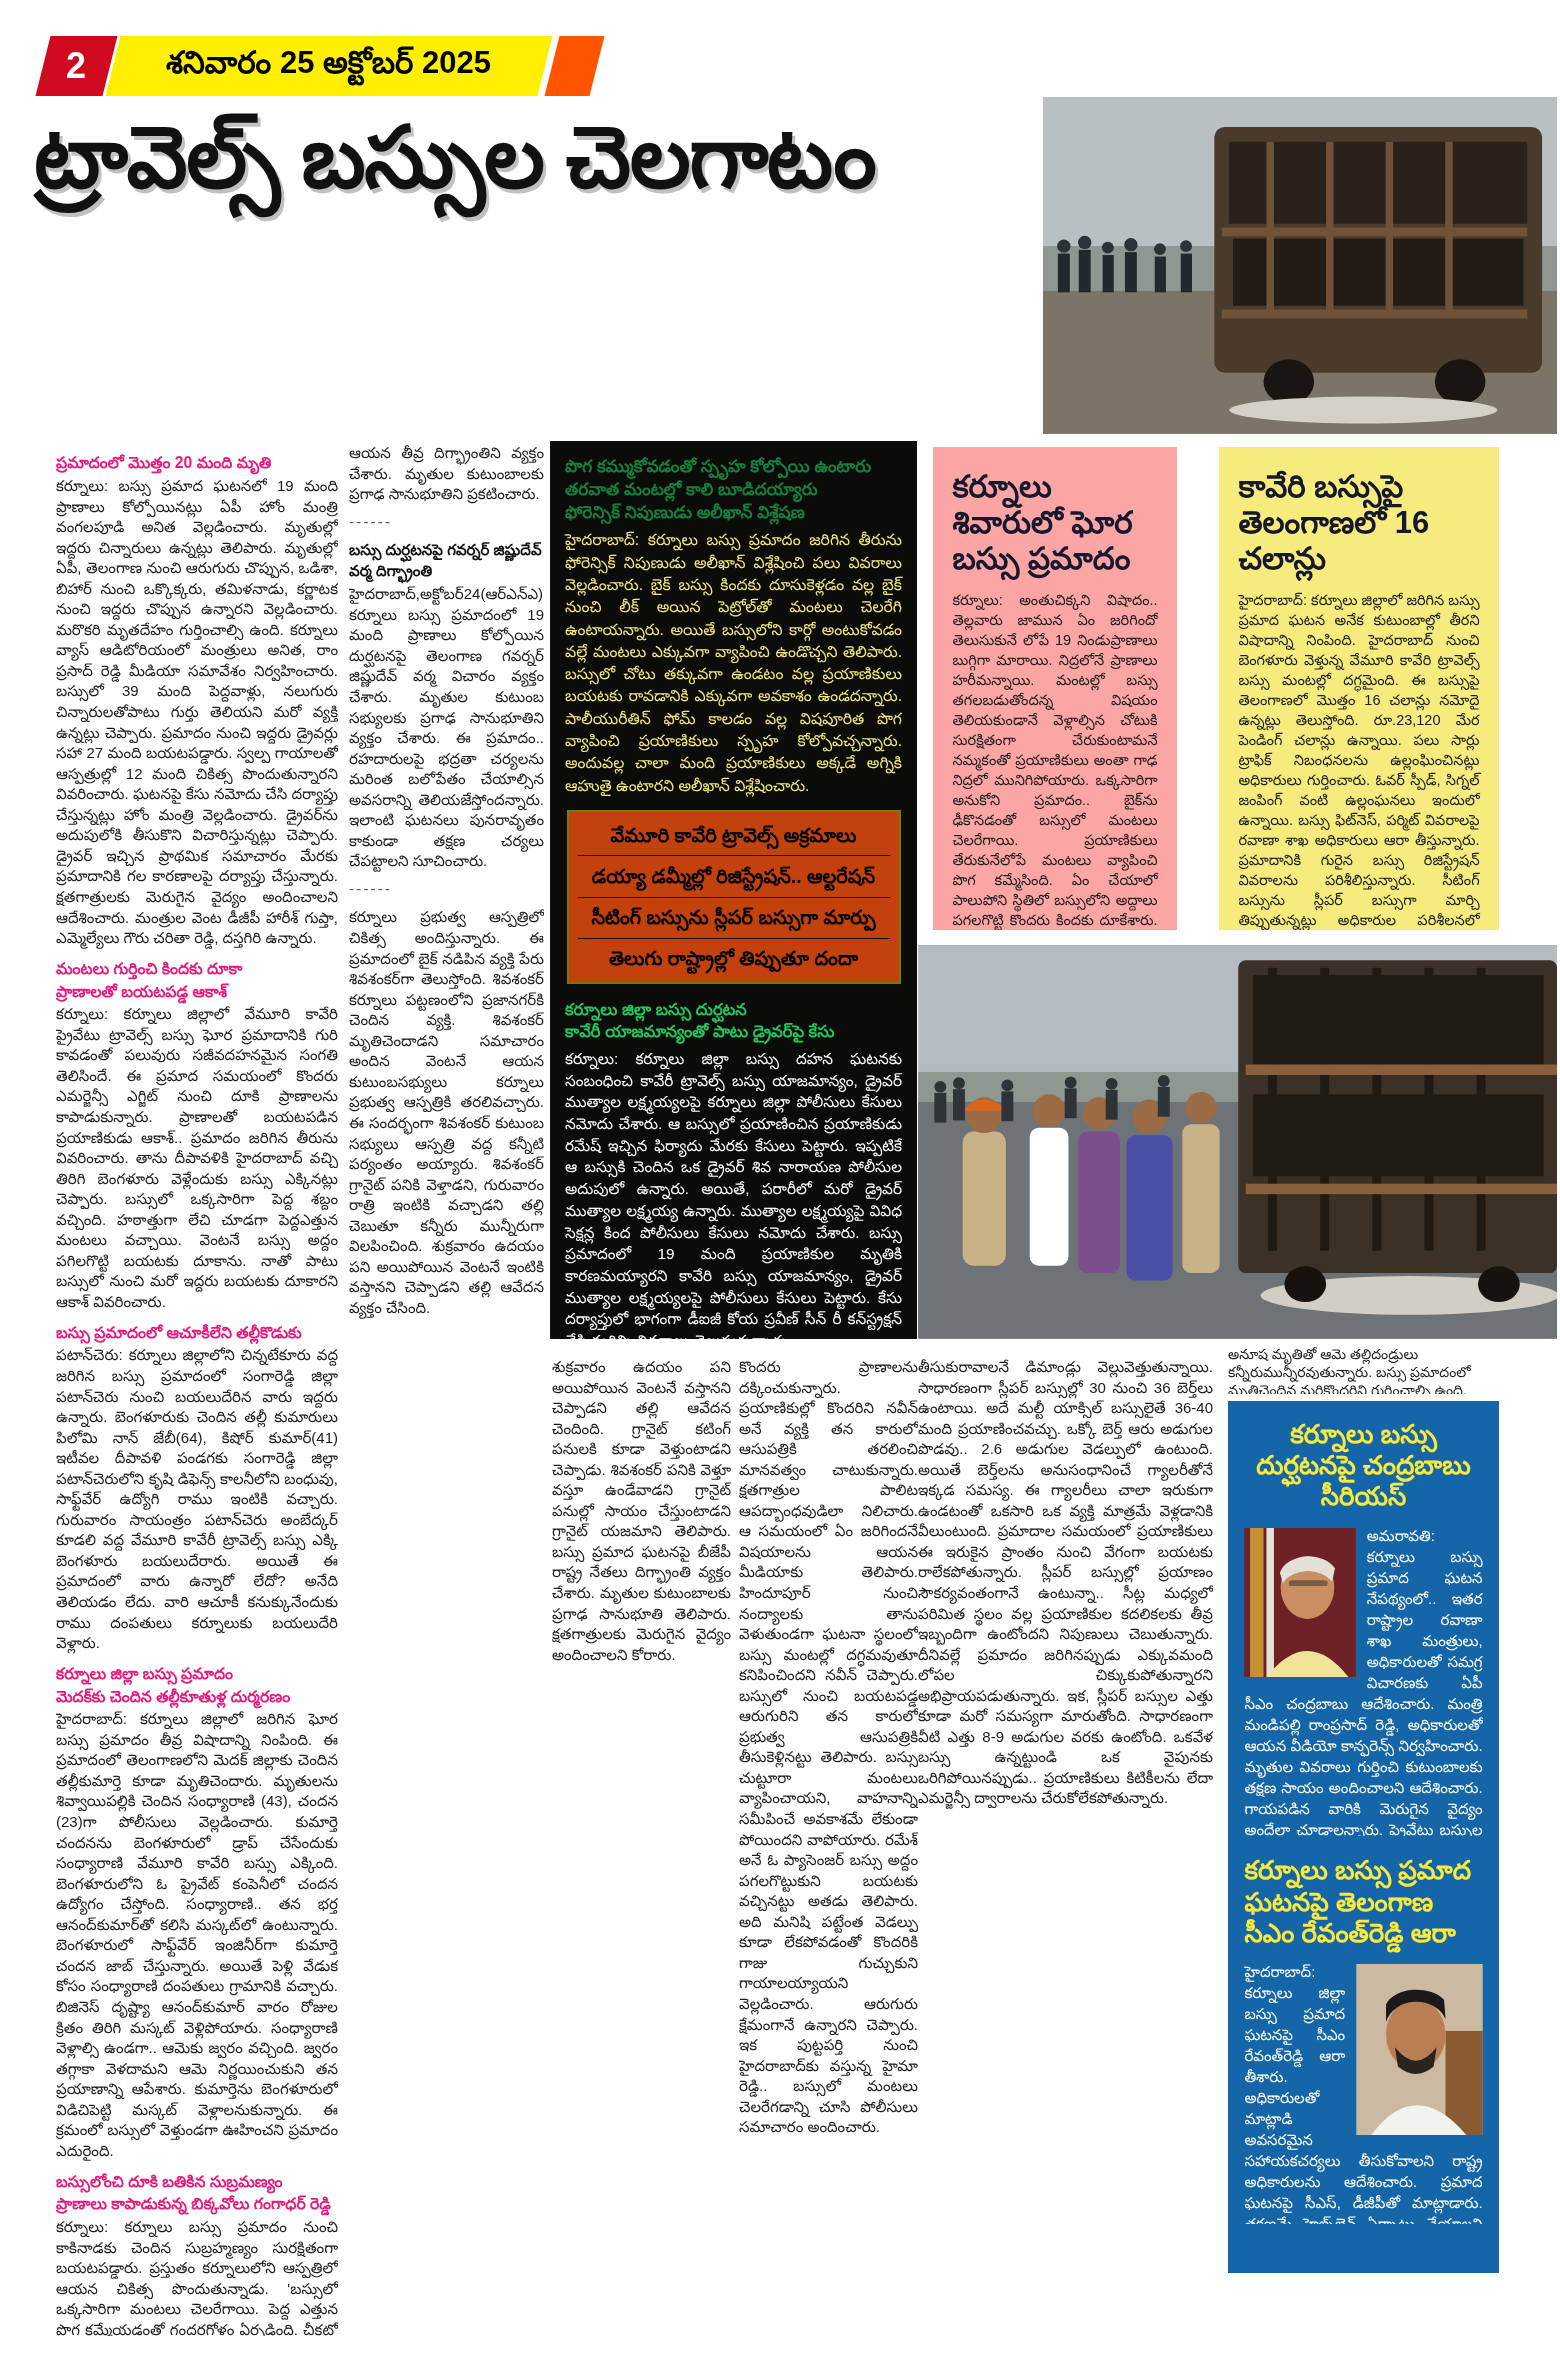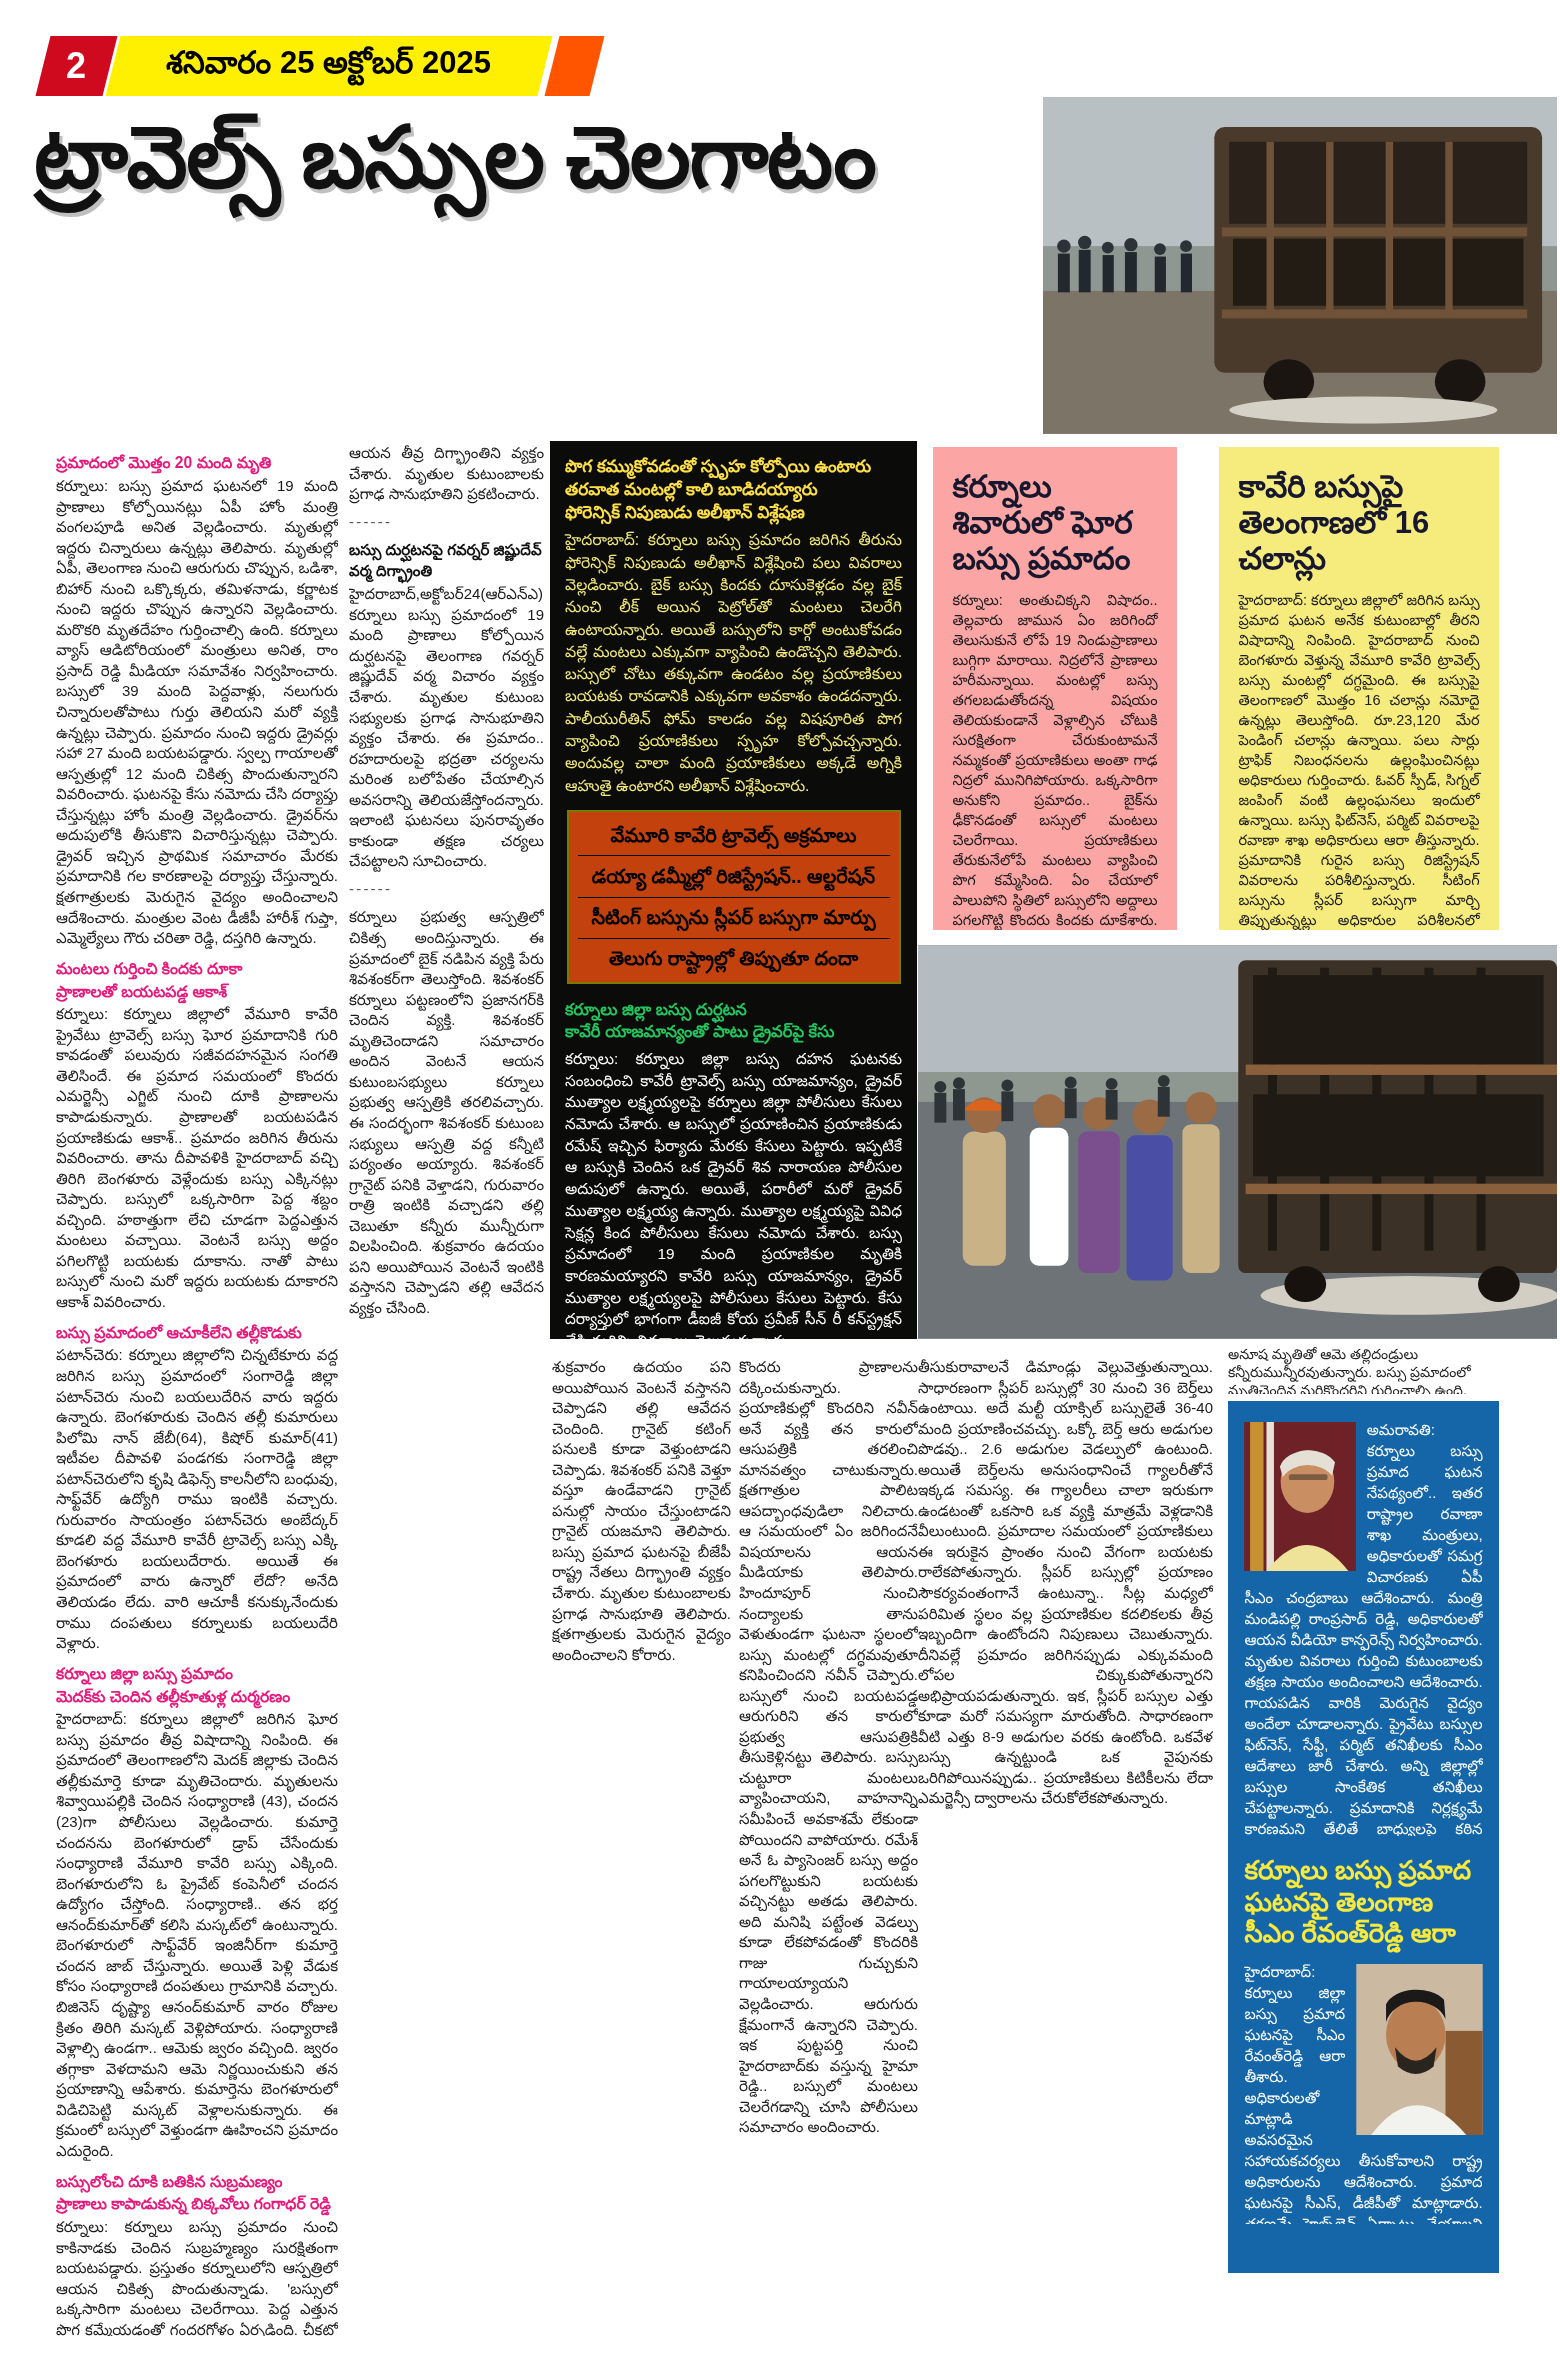--- a/index.html
+++ b/index.html
@@ -25,21 +25,21 @@
   .photo{position:absolute;overflow:hidden;background:#9aa0a4;}
   
   .col{position:absolute;overflow:hidden;font-size:15px;line-height:1.37;text-align:justify;}
   .subhead{color:#e8197d;font-weight:bold;font-size:15.7px;line-height:1.25;margin:10.4px 0 3px 0;text-align:left;}
   .boldhead{font-weight:bold;color:#111;margin:7.5px 0 3px 0;text-align:left;}
   .sep{color:#555;letter-spacing:2.2px;margin:7.5px 0;text-align:left;}
   .para{margin:0 0 7.5px 0;}
   
   #black-panel{position:absolute;left:550px;top:441px;width:367px;height:898px;background:#0b0b09;
                padding:15px 15px;box-sizing:border-box;overflow:hidden;}
-  #black-panel .lede{color:#fde047;font-weight:bold;font-size:17px;line-height:1.35;}
+  #black-panel .lede{color:#15803d;font-weight:bold;font-size:17px;line-height:1.35;}
   #black-panel .ybody{color:#f2e97b;font-size:15.7px;line-height:1.42;margin-top:4.5px;text-align:justify;}
   #hl-box{background:#c2410c;border:2.2px solid #7a7a00;margin:13.4px 1.5px;padding:3px 9px;}
   #hl-box .hline{color:#000;font-weight:bold;font-size:19.4px;line-height:1.3;text-align:center;
                  padding:7.5px 1.5px;border-top:1.5px solid #000;}
   #hl-box .hline:first-child{border-top:none;}
   #black-panel .whead{color:#22c55e;font-weight:bold;font-size:16.4px;line-height:1.35;}
   #black-panel .wbody{color:#ffffff;font-size:15.3px;line-height:1.42;margin-top:6px;text-align:justify;}
   
   #pink-box{position:absolute;left:933px;top:447px;width:244px;height:483px;background:#fca5a5;
             padding:22.4px 19.4px;box-sizing:border-box;overflow:hidden;}
@@ -230,20 +230,21 @@
   </div>
 
   <div class="col" style="left:918px;top:1357px;width:295px;height:976px;">
     <div class="para">తీసుకురావాలనే డిమాండ్లు వెల్లువెత్తుతున్నాయి. సాధారణంగా స్లీపర్ బస్సుల్లో 30 నుంచి 36 బెర్త్‌లు ఉంటాయి. అదే మల్టీ యాక్సిల్ బస్సులైతే 36-40 మంది ప్రయాణించవచ్చు. ఒక్కో బెర్త్ ఆరు అడుగుల పొడవు.. 2.6 అడుగుల వెడల్పులో ఉంటుంది. అయితే బెర్త్‌లను అనుసంధానించే గ్యాలరీతోనే ఇక్కడ సమస్య. ఈ గ్యాలరీలు చాలా ఇరుకుగా ఉండటంతో ఒకసారి ఒక వ్యక్తి మాత్రమే వెళ్లడానికి వీలుంటుంది. ప్రమాదాల సమయంలో ప్రయాణికులు ఈ ఇరుకైన ప్రాంతం నుంచి వేగంగా బయటకు రాలేకపోతున్నారు. స్లీపర్ బస్సుల్లో ప్రయాణం సౌకర్యవంతంగానే ఉంటున్నా.. సీట్ల మధ్యలో పరిమిత స్థలం వల్ల ప్రయాణికుల కదలికలకు తీవ్ర ఇబ్బందిగా ఉంటోందని నిపుణులు చెబుతున్నారు. దీనివల్లే ప్రమాదం జరిగినప్పుడు ఎక్కువమంది లోపల చిక్కుకుపోతున్నారని అభిప్రాయపడుతున్నారు. ఇక, స్లీపర్ బస్సుల ఎత్తు కూడా మరో సమస్యగా మారుతోంది. సాధారణంగా వీటి ఎత్తు 8-9 అడుగుల వరకు ఉంటోంది. ఒకవేళ బస్సు ఉన్నట్టుండి ఒక వైపునకు ఒరిగిపోయినప్పుడు.. ప్రయాణికులు కిటికీలను లేదా ఎమర్జెన్సీ ద్వారాలను చేరుకోలేకపోతున్నారు.</div>
   </div>
 
   <div id="caption">అనూష మృతితో ఆమె తల్లిదండ్రులు కన్నీరుమున్నీరవుతున్నారు. బస్సు ప్రమాదంలో మృతిచెందిన మరికొందరిని గుర్తించాల్సి ఉంది.</div>
 
   <div id="blue-panel">
     <div class="sec1">
+      <div class="blue-title">కర్నూలు బస్సు దుర్ఘటనపై చంద్రబాబు సీరియస్</div>
       <span class="float-l">
         <svg width="112" height="149" viewBox="0 0 150 200">
           <rect width="150" height="200" fill="#6e2126"></rect>
           <rect x="8" y="0" width="18" height="200" fill="#c79032"></rect>
           <rect x="30" y="0" width="10" height="200" fill="#e8e2d6"></rect>
           <ellipse cx="85" cy="80" rx="36" ry="42" fill="#c98f62"></ellipse>
           <path d="M48 60 a40 30 0 0 1 74 -6 l-4 18 a38 30 0 0 0 -66 2 z" fill="#e4e0d6"></path>
           <rect x="60" y="70" width="52" height="8" rx="3" fill="#5a4636" opacity="0.7"></rect>
           <path d="M30 200 q55 -70 110 0 z" fill="#efe39a"></path>
         </svg>

